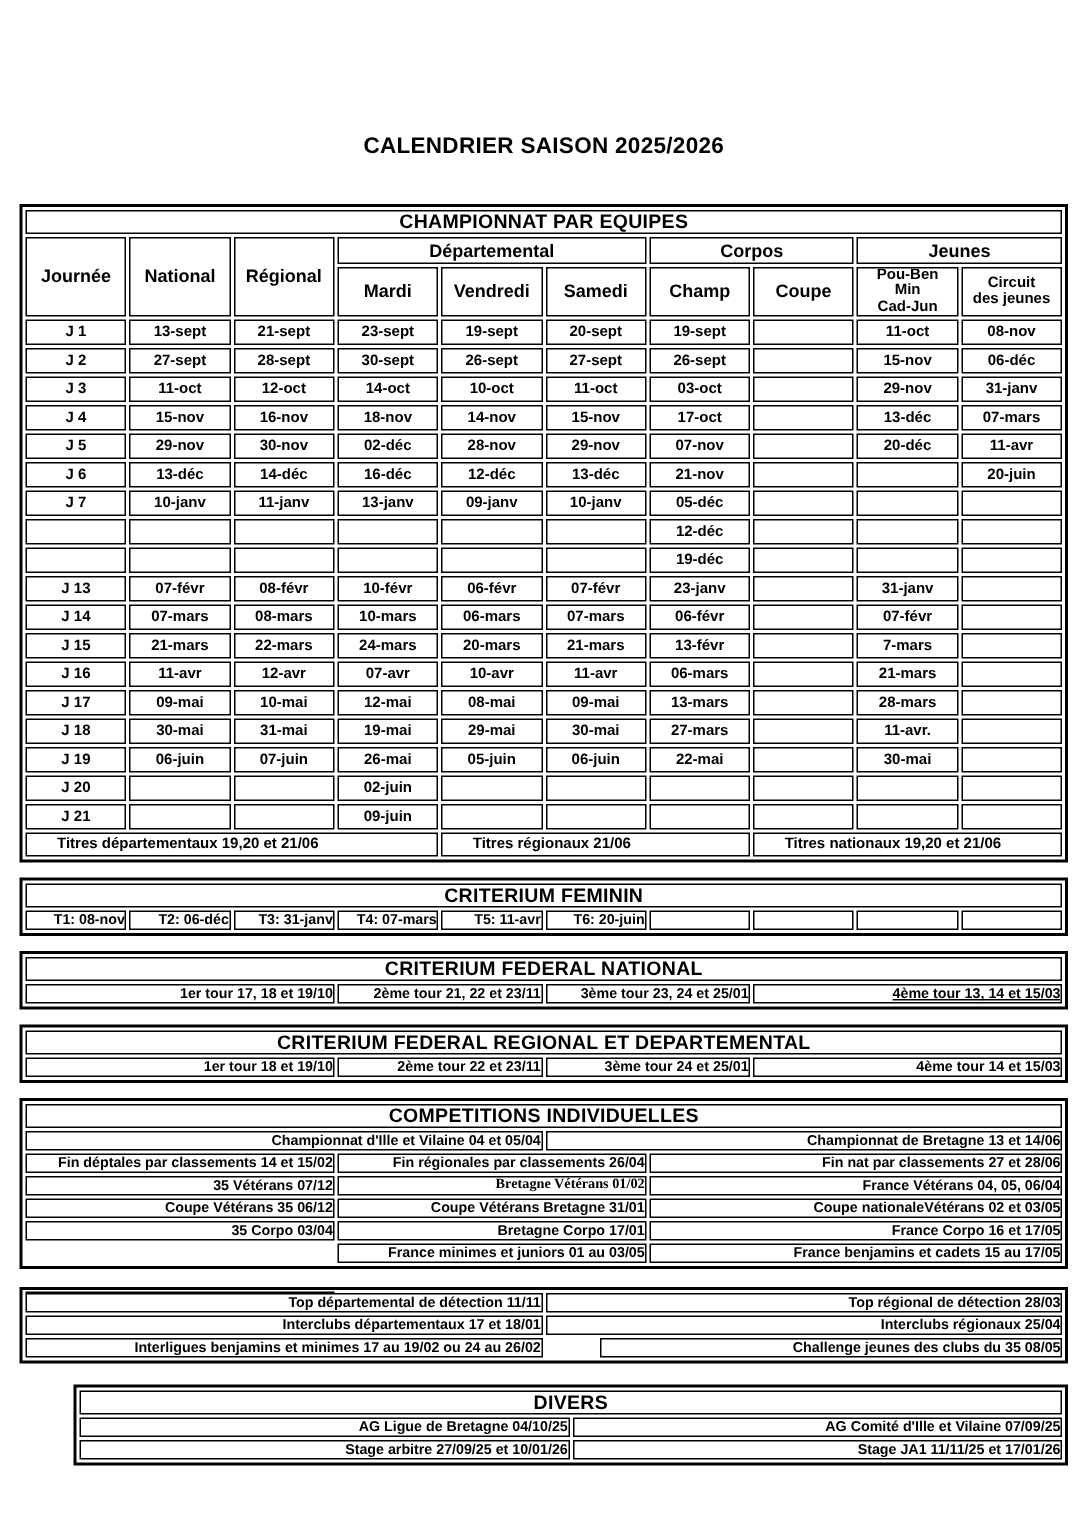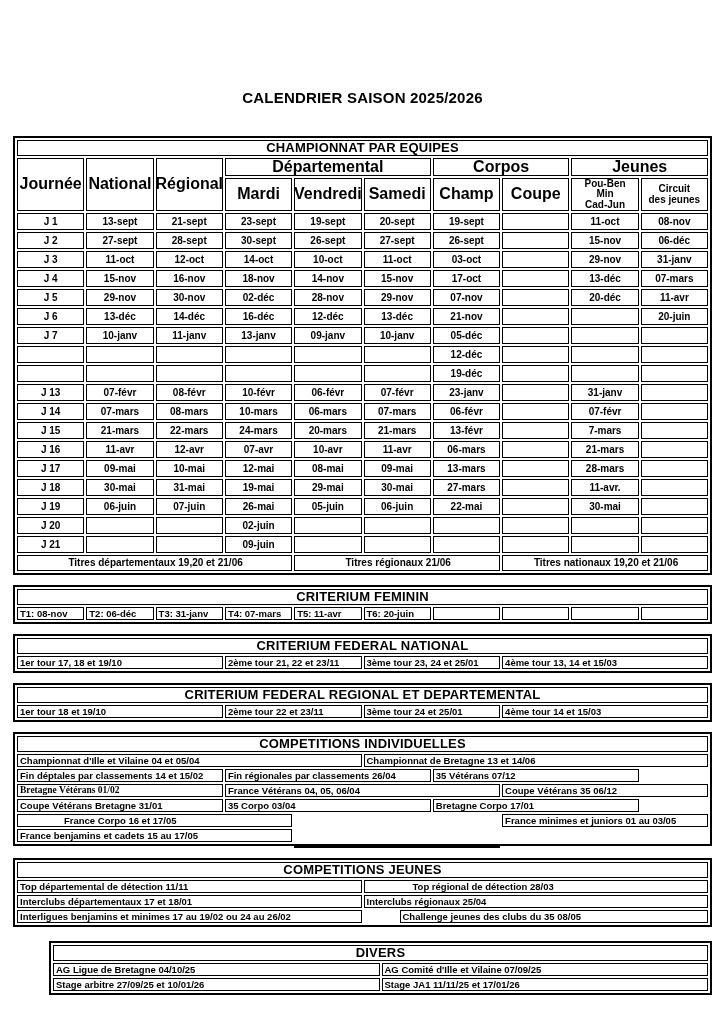--- a/index.html
+++ b/index.html
@@ -21,31 +21,31 @@
     border:1px solid #000;box-sizing:border-box;overflow:hidden;
     white-space:nowrap;background:#fff;
   }
   .band{
     grid-column:1/-1;text-align:center;font-size:13px;line-height:14px;
     height:16px;letter-spacing:0.2px;
   }
   
   .hdr{grid-template-rows:18px 33px;}
   .hc{display:flex;align-items:center;justify-content:center;
-      text-align:center;font-size:16px;line-height:10.5px;}
+      text-align:center;font-size:12px;line-height:10.5px;}
   .pre{white-space:pre-line;font-size:10px;}
   .rspan{grid-row:1/3;}
   
   .mrows{grid-auto-rows:17px;}
   .mrows .cell{font-size:10px;line-height:15px;text-align:center;}
   
   .lrow{grid-auto-rows:16px;}
-  .lrow .cell{font-size:10px;line-height:14px;text-align:center;padding-left:2px;}
+  .lrow .cell{font-size:10px;line-height:14px;text-align:left;padding-left:20px;}
   .srows{grid-auto-rows:13px;}
-  .srows .cell{font-size:9.5px;line-height:11px;text-align:left;padding-left:2px;}
+  .srows .cell{font-size:9.5px;line-height:11px;text-align:right;padding-left:2px;}
   .sband{height:16px;}
   .sp3{grid-column:span 3;} .sp4{grid-column:span 4;}
   .sec{margin-top:10px;}
   .sec-jeunes{margin-top:12px;} .sec-divers{margin-top:14px;margin-left:36px;}
 </style>
 </head>
 <body>
 
 <div class="page">
   <div class="content">
@@ -282,21 +282,21 @@
     </div>
 
     <div class="tbl sec">
       <div class="grid">
         <div class="cell band sband">CRITERIUM FEDERAL NATIONAL</div>
       </div>
       <div class="grid srows">
           <div class="cell" style="grid-column: span 3;">1er tour 17, 18 et 19/10</div>
           <div class="cell" style="grid-column: span 2;">2ème tour 21, 22 et 23/11</div>
           <div class="cell" style="grid-column: span 2;">3ème tour 23, 24 et 25/01</div>
-          <div class="cell" style="grid-column: span 3;">4ème tour 13, 14 et 15/03</div>
+          <div class="cell" style="grid-column: span 3; text-decoration: underline;">4ème tour 13, 14 et 15/03</div>
         </div>
     </div>
 
     <div class="tbl sec">
       <div class="grid">
         <div class="cell band sband">CRITERIUM FEDERAL REGIONAL ET DEPARTEMENTAL</div>
       </div>
       <div class="grid srows">
           <div class="cell" style="grid-column: span 3;">1er tour 18 et 19/10</div>
           <div class="cell" style="grid-column: span 2;">2ème tour 22 et 23/11</div>
@@ -309,38 +309,37 @@
       <div class="grid">
         <div class="cell band sband">COMPETITIONS INDIVIDUELLES</div>
       </div>
       <div class="grid srows">
           <div class="cell" style="grid-column: span 5;">Championnat d'Ille et Vilaine 04 et 05/04</div>
           <div class="cell" style="grid-column: span 5;">Championnat de Bretagne 13 et 14/06</div>
         </div>
       <div class="grid srows">
           <div class="cell" style="grid-column: span 3;">Fin déptales par classements 14 et 15/02</div>
           <div class="cell" style="grid-column: span 3;">Fin régionales par classements 26/04</div>
+          <div class="cell" style="grid-column: span 4;">Fin nat par classements 27 et 28/06</div>
           <div class="cell" style="grid-column: span 3;">35 Vétérans 07/12</div>
           <div class="cell" style="grid-column: span 3; font-family: Liberation Serif, serif;">Bretagne Vétérans 01/02</div>
           <div class="cell" style="grid-column: span 4;">France Vétérans 04, 05, 06/04</div>
           <div class="cell" style="grid-column: span 3;">Coupe Vétérans 35 06/12</div>
           <div class="cell" style="grid-column: span 3;">Coupe Vétérans Bretagne 31/01</div>
+          <div class="cell" style="grid-column: span 4;">Coupe nationaleVétérans 02 et 03/05</div>
           <div class="cell" style="grid-column: span 3;">35 Corpo 03/04</div>
           <div class="cell" style="grid-column: span 3;">Bretagne Corpo 17/01</div>
           <div class="cell" style="grid-column: span 4; padding-left: 46px;">France Corpo 16 et 17/05</div>
           <div class="cell" style="grid-column: span 3; margin-top: 32px;">France Seniors 27 au 29/03</div>
           <div class="cell" style="grid-column: span 3;">France minimes et juniors 01 au 03/05</div>
           <div class="cell" style="grid-column: span 4;">France benjamins et cadets 15 au 17/05</div>
         </div>
     </div>
 
     <div class="tbl sec sec-jeunes">
-      <div class="grid">
-        <div class="cell band sband">COMPETITIONS JEUNES</div>
-      </div>
       <div class="grid srows">
           <div class="cell" style="grid-column: span 5;">Top départemental de détection 11/11</div>
           <div class="cell" style="grid-column: span 5; padding-left: 48px;">Top régional de détection 28/03</div>
           <div class="cell" style="grid-column: span 5;">Interclubs départementaux 17 et 18/01</div>
           <div class="cell" style="grid-column: span 5;">Interclubs régionaux 25/04</div>
           <div class="cell" style="grid-column: span 5;">Interligues benjamins et minimes 17 au 19/02 ou 24 au 26/02</div>
           <div class="cell" style="grid-column: span 5; margin-left: 36px;">Challenge jeunes des clubs du 35 08/05</div>
         </div>
     </div>
 

